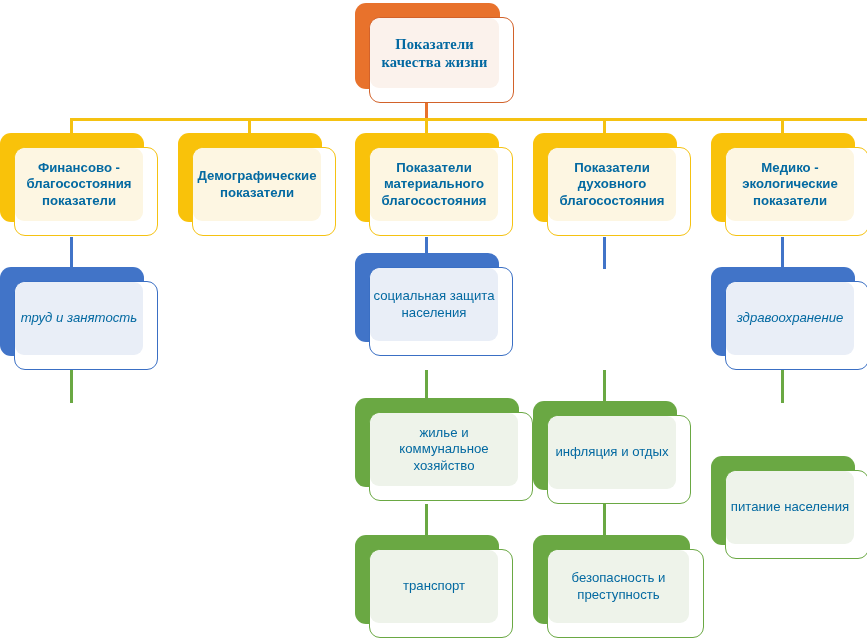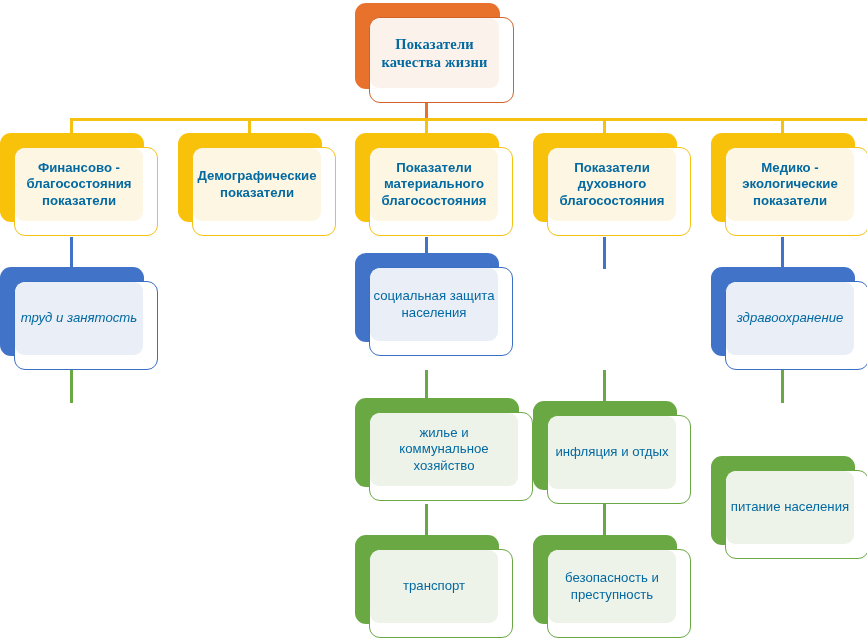--- a/index.html
+++ b/index.html
@@ -241,21 +241,21 @@
   <div class="node n-green" style="left:355px;top:535px;width:144px;height:89px;">
     <div class="shadow"></div>
     <div class="card">
       <div class="inner"></div>
       <div class="label">
         <span>транспорт</span>
       </div>
     </div>
   </div>
 
-  <div class="node n-green" style="left:533px;top:535px;width:144px;height:89px;">
+  <div class="node n-green" style="left:533px;top:535px;width:144px;height:89px;padding-left:13px;">
     <div class="shadow"></div>
     <div class="card">
       <div class="inner"></div>
       <div class="label">
         <span>безопасность и</span><br>
         <span>преступность</span>
       </div>
     </div>
   </div>
 

